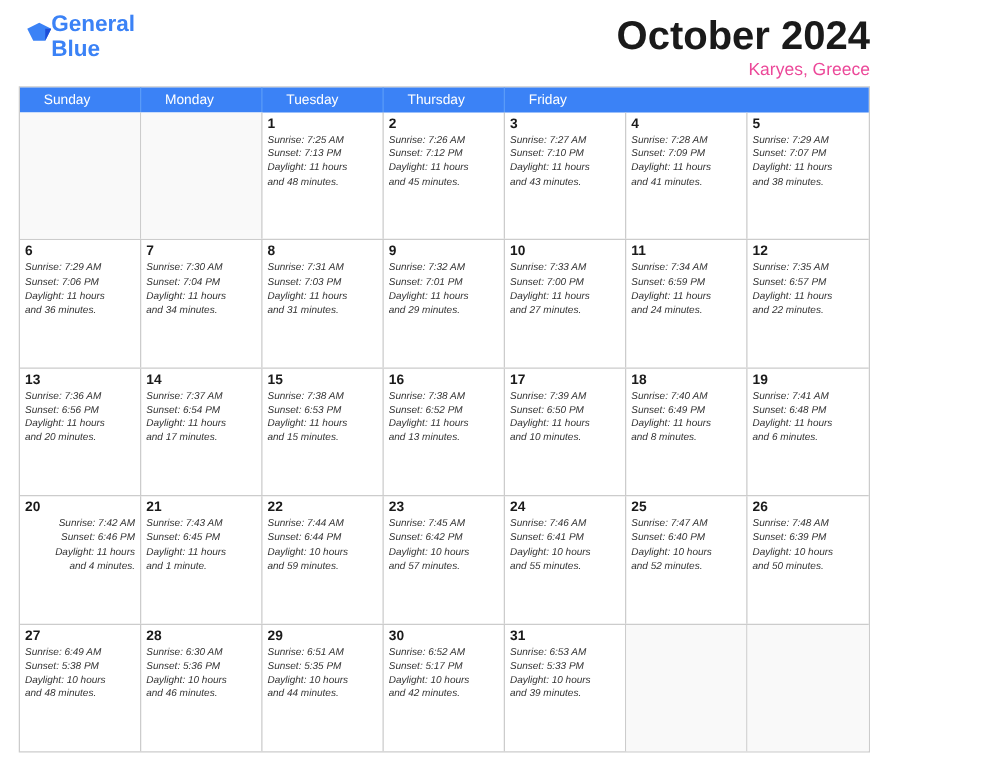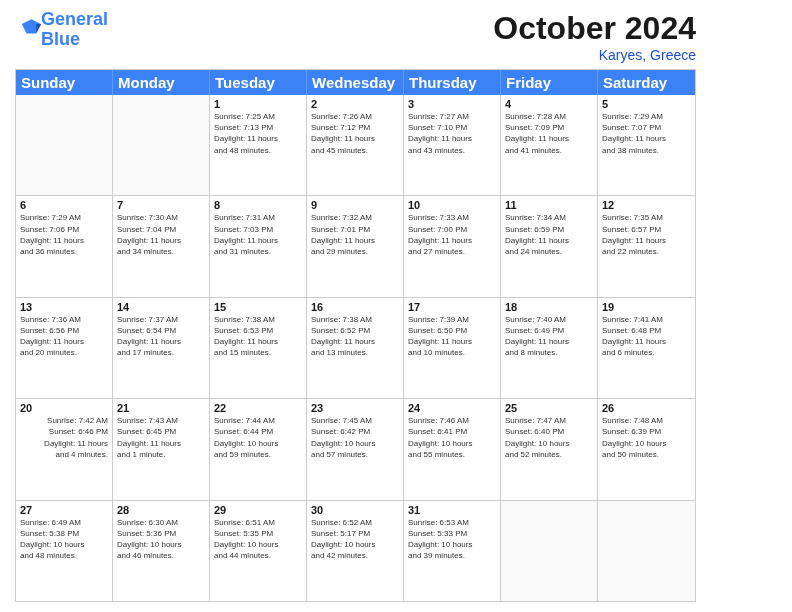--- a/index.html
+++ b/index.html
@@ -44,38 +44,38 @@
     .title-block {
       text-align: right;
     }
     .month-title {
       font-size: 32px;
       font-weight: 700;
       color: #1a1a1a;
     }
     .location {
       font-size: 14px;
-      color: #1d4ed8;
+      color: #ec4899;
     }
     .calendar {
       flex: 1;
       display: flex;
       flex-direction: column;
       border: 1px solid #ccc;
     }
     .cal-header {
       display: grid;
       grid-template-columns: repeat(7, 1fr);
       background: #3b82f6;
     }
     .cal-header-cell {
       color: #fff;
-      font-size: 15px;
-      font-weight: bold;
-      padding: 4px 5px;
+      font-size: 11px;
+      font-weight: normal;
+      padding: 4px 19px;
       text-align: left;
       border-right: 1px solid #5a9bf8;
     }
     .cal-header-cell:last-child {
       border-right: none;
     }
     .cal-body {
       display: flex;
       flex-direction: column;
       flex: 1;
@@ -108,20 +108,21 @@
     .day-num {
       font-size: 11px;
       font-weight: bold;
       color: #1a1a1a;
       margin-bottom: 1px;
     }
     .day-info {
       font-size: 8px;
       color: #333;
       line-height: 1.4;
+      font-style: italic;
     }
   </style>
 </head>
 <body>
 
 <div class="page">
   <div class="header">
     <div class="logo">
       <div>
         <svg class="logo-icon" viewBox="0 0 30 30">
@@ -138,24 +139,22 @@
       <div class="month-title">October 2024</div>
       <div class="location">Karyes, Greece</div>
     </div>
   </div>
 
   <div class="calendar">
     <div class="cal-header" id="cal-header">
         <div class="cal-header-cell">Sunday</div>
         <div class="cal-header-cell">Monday</div>
         <div class="cal-header-cell">Tuesday</div>
-        <div class="cal-header-cell">Wednesday</div>
         <div class="cal-header-cell">Thursday</div>
         <div class="cal-header-cell">Friday</div>
-        <div class="cal-header-cell">Saturday</div>
       </div>
     <div class="cal-body" id="cal-body">
         <div class="cal-row">
           <div class="cal-cell empty"></div>
           <div class="cal-cell empty"></div>
           <div class="cal-cell">
             <div class="day-num">1</div>
             <div class="day-info" style="white-space: pre-line;">Sunrise: 7:25 AM
 Sunset: 7:13 PM
 Daylight: 11 hours

